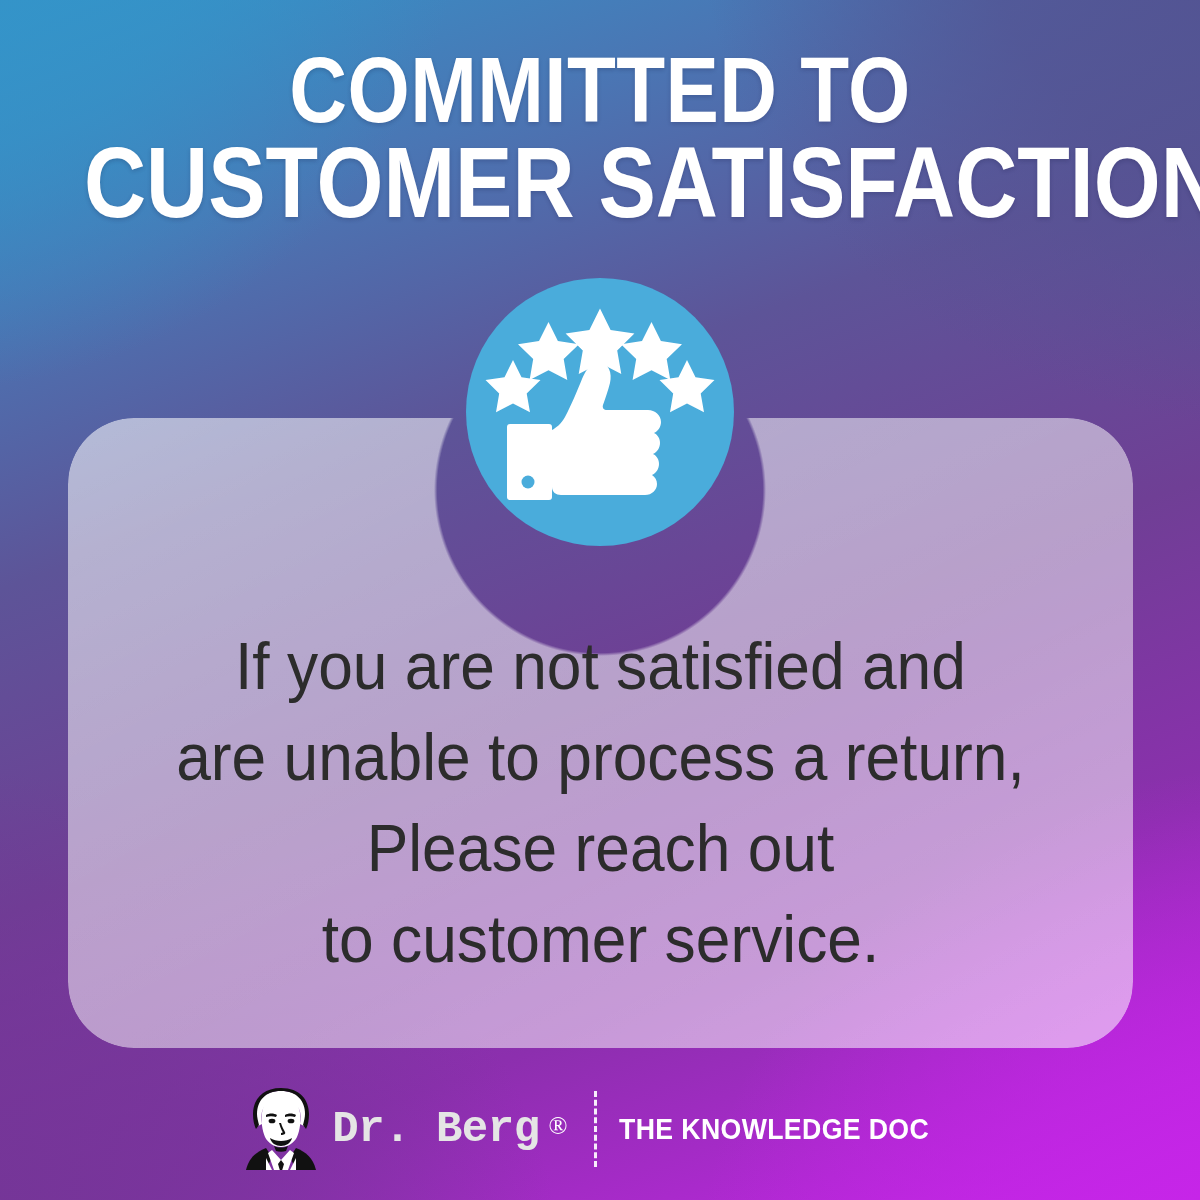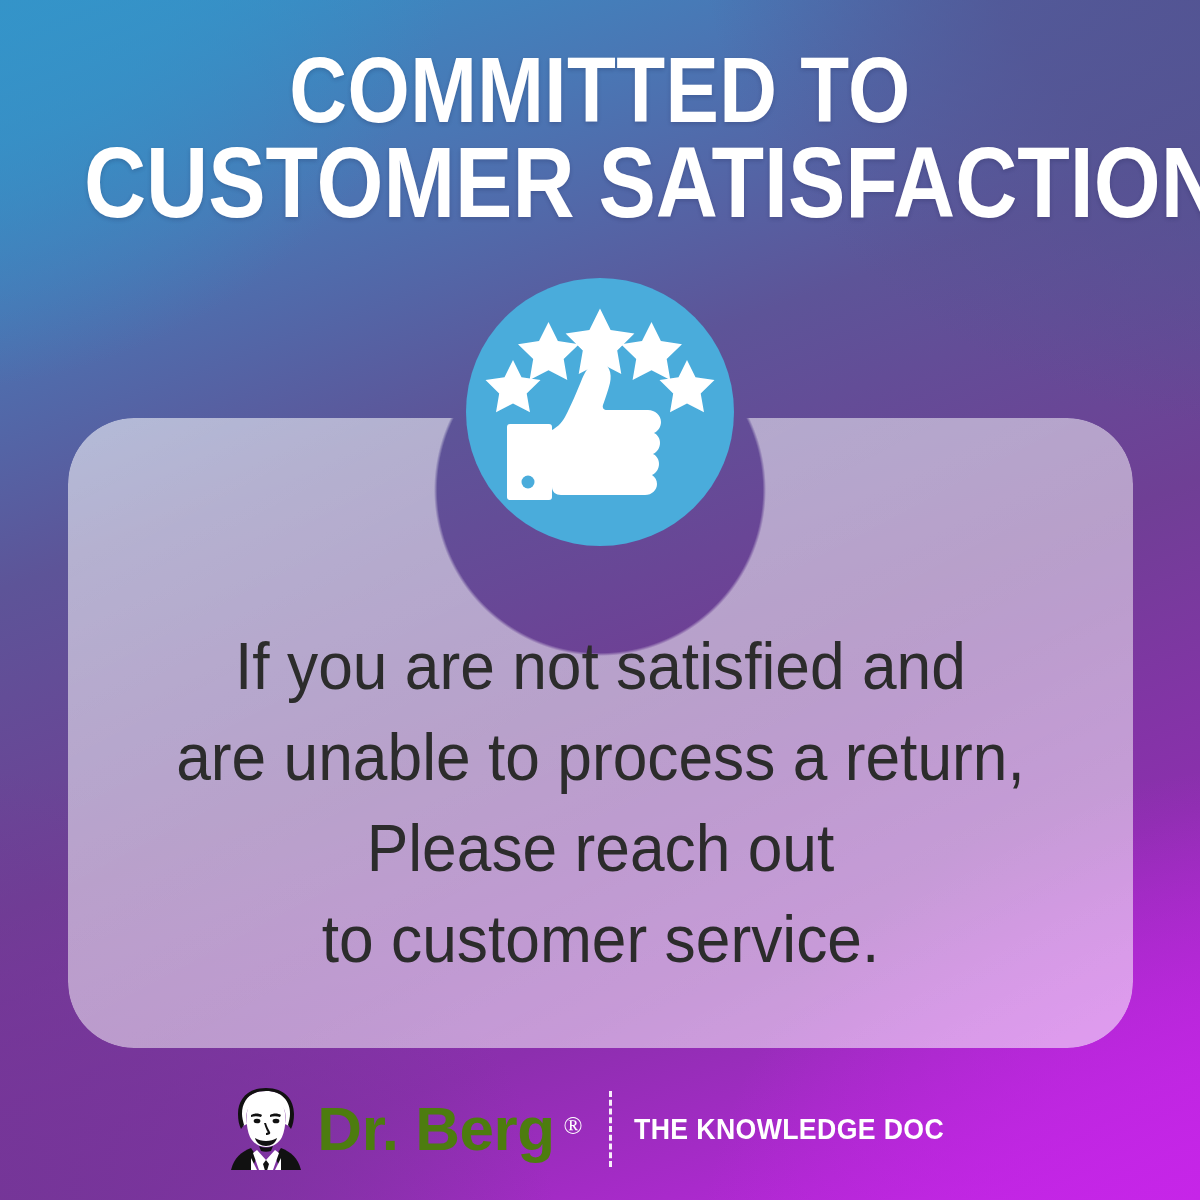--- a/index.html
+++ b/index.html
@@ -124,23 +124,23 @@
     top: 1086px;
     width: 1200px;
     height: 86px;
     display: flex;
     align-items: center;
     justify-content: center;
     gap: 0;
   }
   .logo-mark { width: 74px; height: 82px; display: block; margin-right: 14px; }
   .brand-name {
-    color: #4d7c0f;
-    font-family: Liberation Sans, sans-serif;
-    font-size: 62px;
+    color: #e5e5e5;
+    font-family: Liberation Mono, monospace;
+    font-size: 44px;
     font-weight: 700;
     line-height: 60px;
     letter-spacing: -0.5px;
   }
   .brand-reg {
     color: #ffffff;
     font-family: "Liberation Serif", "DejaVu Serif", serif;
     font-size: 25px;
     line-height: 25px;
     vertical-align: top;

